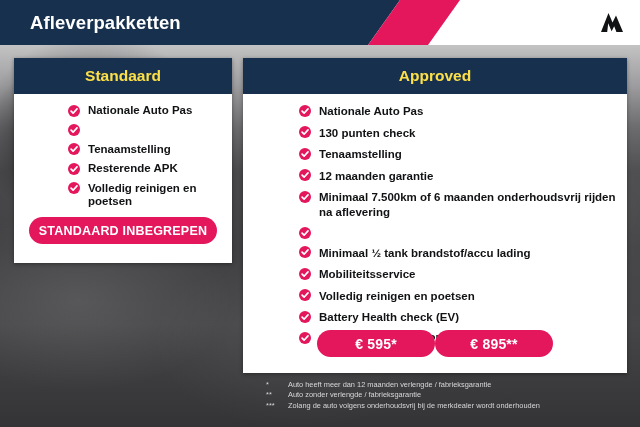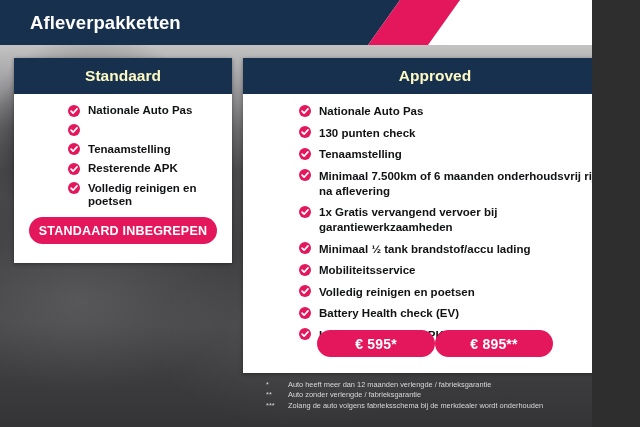--- a/index.html
+++ b/index.html
@@ -2,21 +2,21 @@
 <html><head>
 <meta charset="utf-8">
 <style>
   html,body{margin:0;padding:0;}
   body{
     width:640px;height:427px;overflow:hidden;
     font-family:"Liberation Sans",sans-serif;
     background:#2e2e2e;
     position:relative;
   }
-  .stage{position:absolute;inset:0;width:592px;height:427px;overflow:hidden;}
+  .stage{position:absolute;inset:0;width:640px;height:427px;overflow:hidden;}
 
   
   .bg{position:absolute;left:0;top:0;width:640px;height:427px;
       background:
         radial-gradient(ellipse 220px 130px at 78px 300px, rgba(255,255,255,.10), rgba(255,255,255,0) 70%),
         radial-gradient(ellipse 150px 120px at 95px 120px, rgba(20,20,22,.55), rgba(0,0,0,0) 72%),
         radial-gradient(ellipse 260px 160px at 560px 210px, rgba(255,255,255,.07), rgba(255,255,255,0) 70%),
         linear-gradient(180deg,#d8d8d8 0%,#c9c9ca 9%,#9d9d9f 20%,#6a6a6c 30%,#4a4a4c 40%,#414143 58%,#464648 76%,#3b3b3d 90%,#343436 100%);
   }
   .bg-blob1{position:absolute;left:-20px;top:58px;width:200px;height:170px;
@@ -31,21 +31,21 @@
   .hdr-pink{position:absolute;left:340px;top:0;width:120px;height:45px;background:#e4175c;
       clip-path:polygon(60px 0, 120px 0, 88px 45px, 28px 45px);}
   .hdr-title{position:absolute;left:30px;top:0;height:45px;display:flex;align-items:center;
       color:#ffffff;font-size:18.5px;font-weight:bold;letter-spacing:.1px;}
   .hdr-logo{position:absolute;right:16px;top:0;height:45px;display:flex;align-items:center;gap:7px;}
   .logo-mark{width:24px;height:21px;display:block;}
   .logo-text{color:#111214;font-size:15px;font-weight:bold;letter-spacing:-.1px;white-space:nowrap;}
 
   
   .card{position:absolute;background:#ffffff;box-shadow:0 1px 4px rgba(0,0,0,.38);}
-  .card-head{background:#16304e;color:#fef9c3;text-align:left;font-weight:bold;
+  .card-head{background:#16304e;color:#fde047;text-align:left;font-weight:bold;
       display:flex;align-items:center;justify-content:center;}
   .card-body{padding:10px 0 0 0;}
 
   .card-left{left:14px;top:58px;width:218px;height:205px;}
   .card-left .card-head{height:36px;font-size:15.5px;}
   .card-right{left:243px;top:58px;width:384px;height:315px;}
   .card-right .card-head{height:36px;font-size:15.5px;}
 
   
   ul.feat{list-style:none;margin:0;padding:0;}
@@ -155,28 +155,34 @@
               <circle cx="6" cy="6" r="6" fill="#e4175c"></circle>
               <path d="M3.1 6.1 L5.1 8.2 L9.0 3.9" stroke="#fff" stroke-width="1.7" fill="none" stroke-linecap="round" stroke-linejoin="round"></path>
             </svg>
           <span class="feat-txt">Tenaamstelling</span>
         </li>
         <li>
           <svg class="chk" viewBox="0 0 12 12">
               <circle cx="6" cy="6" r="6" fill="#e4175c"></circle>
               <path d="M3.1 6.1 L5.1 8.2 L9.0 3.9" stroke="#fff" stroke-width="1.7" fill="none" stroke-linecap="round" stroke-linejoin="round"></path>
             </svg>
+          <span class="feat-txt">12 maanden garantie</span>
+        </li>
+        <li>
+          <svg class="chk" viewBox="0 0 12 12">
+              <circle cx="6" cy="6" r="6" fill="#e4175c"></circle>
+              <path d="M3.1 6.1 L5.1 8.2 L9.0 3.9" stroke="#fff" stroke-width="1.7" fill="none" stroke-linecap="round" stroke-linejoin="round"></path>
+            </svg>
           <span class="feat-txt">Minimaal 7.500km of 6 maanden onderhoudsvrij rijden na aflevering</span>
         </li>
         <li>
           <svg class="chk" viewBox="0 0 12 12">
               <circle cx="6" cy="6" r="6" fill="#e4175c"></circle>
               <path d="M3.1 6.1 L5.1 8.2 L9.0 3.9" stroke="#fff" stroke-width="1.7" fill="none" stroke-linecap="round" stroke-linejoin="round"></path>
             </svg>
-          <span class="feat-txt">1x Gratis vervangend vervoer bij garantiewerkzaamheden</span>
         </li>
         <li>
           <svg class="chk" viewBox="0 0 12 12">
               <circle cx="6" cy="6" r="6" fill="#e4175c"></circle>
               <path d="M3.1 6.1 L5.1 8.2 L9.0 3.9" stroke="#fff" stroke-width="1.7" fill="none" stroke-linecap="round" stroke-linejoin="round"></path>
             </svg>
           <span class="feat-txt">Minimaal ½ tank brandstof/accu lading</span>
         </li>
         <li>
           <svg class="chk" viewBox="0 0 12 12">
@@ -218,17 +224,17 @@
     <div class="note">
       <span class="mark">*</span>
       <span class="txt">Auto heeft meer dan 12 maanden verlengde / fabrieksgarantie</span>
     </div>
     <div class="note">
       <span class="mark">**</span>
       <span class="txt">Auto zonder verlengde / fabrieksgarantie</span>
     </div>
     <div class="note">
       <span class="mark">***</span>
-      <span class="txt">Zolang de auto volgens fabrieksschema bij de merkdealer wordt onderhouden</span>
+      <span class="txt">Zolang de auto volgens onderhoudsvrij bij de merkdealer wordt onderhouden</span>
     </div>
   </div>
 
 </div>
 
 </body></html>

